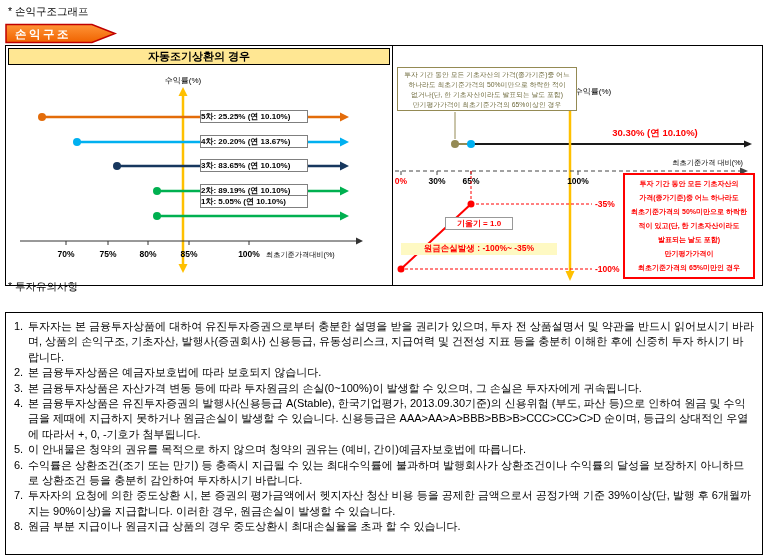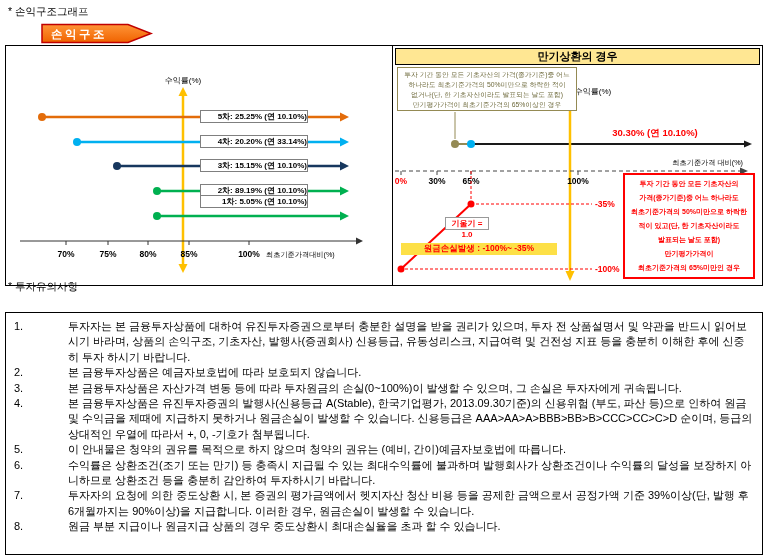--- a/index.html
+++ b/index.html
@@ -6,21 +6,21 @@
     --orange:#E36C0A; --cyan:#00B0F0; --navy:#17375E; --green:#00B050;
     --axis_yellow:#FFC000; --khaki:#948A54; --red:#FF0000;
     --header_yellow:#FFE793; --banner_border:#C00000;
   }
   *{margin:0;padding:0;box-sizing:border-box;}
   body{background:#fff;font-family:"Liberation Sans","DejaVu Sans",sans-serif;color:#000;}
   .page{position:relative;width:769px;height:560px;background:#fff;overflow:hidden;}
   .section-title{position:absolute;left:8px;font-size:10.5px;color:#000;}
   #t1{top:5px;}
   #t2{top:280px;}
-  .banner{position:absolute;left:5px;top:23px;width:114px;height:21px;margin-left:36px;}
+  .banner{position:absolute;left:5px;top:23px;width:114px;height:21px;}
   .banner-text{font-size:11.5px;font-weight:bold;fill:#fff;letter-spacing:2.5px;font-family:inherit;}
   .chartbox{position:absolute;left:5px;top:45px;width:758px;height:241px;border:1px solid #000;display:flex;background:#fff;}
   .panel{position:relative;height:100%;}
   .panel-left{width:387px;border-right:1px solid #000;}
   .panel-right{flex:1;}
   .panel-header{margin:2px;height:17px;background:var(--header_yellow);border:1px solid #000;
     font-size:11px;font-weight:bold;text-align:center;line-height:15px;}
   .chart-area{position:absolute;left:0;right:0;top:21px;bottom:0;}
   .chart-area svg{position:absolute;left:0;top:0;}
   svg text{font-family:inherit;}
@@ -31,35 +31,35 @@
   .red-big{font-size:9.5px;font-weight:bold;fill:var(--red);}
   .red-mid{font-size:8.5px;font-weight:bold;fill:var(--red);}
   .stroke-orange{stroke:var(--orange);} .fill-orange{fill:var(--orange);}
   .stroke-cyan{stroke:var(--cyan);}     .fill-cyan{fill:var(--cyan);}
   .stroke-navy{stroke:var(--navy);}     .fill-navy{fill:var(--navy);}
   .stroke-green{stroke:var(--green);}   .fill-green{fill:var(--green);}
   .stroke-axis{stroke:var(--axis_yellow);} .fill-axis{fill:var(--axis_yellow);}
   .stroke-khaki{stroke:var(--khaki);}   .fill-khaki{fill:var(--khaki);}
   .stroke-red{stroke:var(--red);}       .fill-red{fill:var(--red);}
   .tr-label{position:absolute;left:194px;width:108px;height:13px;border:1px solid #7F7F7F;background:#fff;
-    font-size:8px;font-weight:bold;text-align:right;line-height:11px;}
+    font-size:8px;font-weight:bold;text-align:left;line-height:11px;}
   .bubble{position:absolute;left:4px;top:0;width:180px;height:44px;border:1px solid var(--khaki);background:#fff;
     color:#6E6A3C;font-size:6.8px;line-height:10px;text-align:center;padding-top:2px;}
-  .slope-box{position:absolute;left:52px;top:150px;width:44px;height:13px;border:1px solid #999;background:#fff;
+  .slope-box{position:absolute;left:52px;top:150px;width:68px;height:13px;border:1px solid #999;background:#fff;
     color:var(--red);font-size:8px;font-weight:bold;text-align:center;line-height:11px;}
-  .loss-label{position:absolute;left:8px;top:176px;width:156px;background:#fde047;color:var(--red);
+  .loss-label{position:absolute;left:8px;top:176px;width:156px;background:#fef9c3;color:var(--red);
     font-size:8.5px;font-weight:bold;text-align:center;}
   .red-box{position:absolute;left:230px;top:106px;width:132px;height:106px;border:2px solid var(--red);background:#fff;
     color:var(--red);font-size:7px;line-height:14px;font-weight:bold;text-align:center;
     display:flex;flex-direction:column;justify-content:center;}
   .notesbox{position:absolute;left:5px;top:312px;width:758px;height:243px;border:1px solid #000;
     padding:6px 8px;background:#fff;}
   .note-item{display:flex;font-size:11px;line-height:15.4px;}
   .note-num{width:14px;flex:none;}
-  .note-text{flex:1;margin-left:40px;}
+  .note-text{flex:1;}
 </style>
 </head>
 <body>
 
 <div class="page">
 
   <div class="section-title" id="t1">* 손익구조그래프</div>
 
   <div class="banner">
     <svg width="114" height="21">
@@ -70,20 +70,21 @@
         </linearGradient>
       </defs>
       <polygon points="1,1.5 87,1.5 110,10.5 87,19.5 1,19.5" fill="url(#bgrad)" stroke="#C00000" stroke-width="1.5"></polygon>
       <text x="10" y="14.5" class="banner-text">손익구조</text>
     </svg>
   </div>
 
   <div class="chartbox">
 
     <div class="panel panel-left">
+      <div class="panel-header">자동조기상환의 경우</div>
       <div class="chart-area">
         <svg width="385" height="218" viewBox="0 0 385 218">
 
           <text x="177" y="16" text-anchor="middle" class="ax-lbl">수익률(%)</text>
           <line x1="177" y1="27" x2="177" y2="199" class="stroke-axis" stroke-width="2.5"></line>
           <polygon points="172.5,29 181.5,29 177,20" class="fill-axis"></polygon>
           <polygon points="172.5,197 181.5,197 177,206" class="fill-axis"></polygon>
 
           <line x1="14" y1="174" x2="350" y2="174" stroke="#333" stroke-width="1"></line>
           <polygon points="350,170.5 350,177.5 357,174" fill="#333"></polygon>
@@ -119,29 +120,28 @@
             <polygon points="334,119.5 334,128.5 343,124" class="fill-green"></polygon>
             <circle cx="151" cy="124" r="4" class="fill-green"></circle>
           </g>
           <g>
             <line x1="151" y1="149" x2="334" y2="149" class="stroke-green" stroke-width="2.5"></line>
             <polygon points="334,144.5 334,153.5 343,149" class="fill-green"></polygon>
             <circle cx="151" cy="149" r="4" class="fill-green"></circle>
           </g>
         </svg>
         <div class="tr-label" style="top:43px">5차: 25.25% (연 10.10%)</div>
-        <div class="tr-label" style="top:68px">4차: 20.20% (연 33.14%)</div>
-        <div class="tr-label" style="top:92px">3차: 15.15% (연 10.10%)</div>
+        <div class="tr-label" style="top:68px">4차: 20.20% (연 13.67%)</div>
+        <div class="tr-label" style="top:92px">3차: 83.65% (연 10.10%)</div>
         <div class="tr-label" style="top:117px">2차: 89.19% (연 10.10%)</div>
         <div class="tr-label" style="top:128px">1차: 5.05% (연 10.10%)</div>
       </div>
     </div>
 
     <div class="panel panel-right">
-      <div class="panel-header">만기상환의 경우</div>
       <div class="chart-area">
         <svg width="369" height="218" viewBox="0 0 369 218">
 
           <line x1="62" y1="45" x2="62" y2="72" class="stroke-khaki" stroke-width="1"></line>
 
           <line x1="62" y1="77" x2="78" y2="77" class="stroke-khaki" stroke-width="2"></line>
           <line x1="78" y1="77" x2="351" y2="77" stroke="#1a1a1a" stroke-width="1.8"></line>
           <polygon points="351,73.5 351,80.5 359,77" fill="#1a1a1a"></polygon>
           <circle cx="62" cy="77" r="4" class="fill-khaki"></circle>
           <circle cx="78" cy="77" r="4" class="fill-cyan"></circle>

